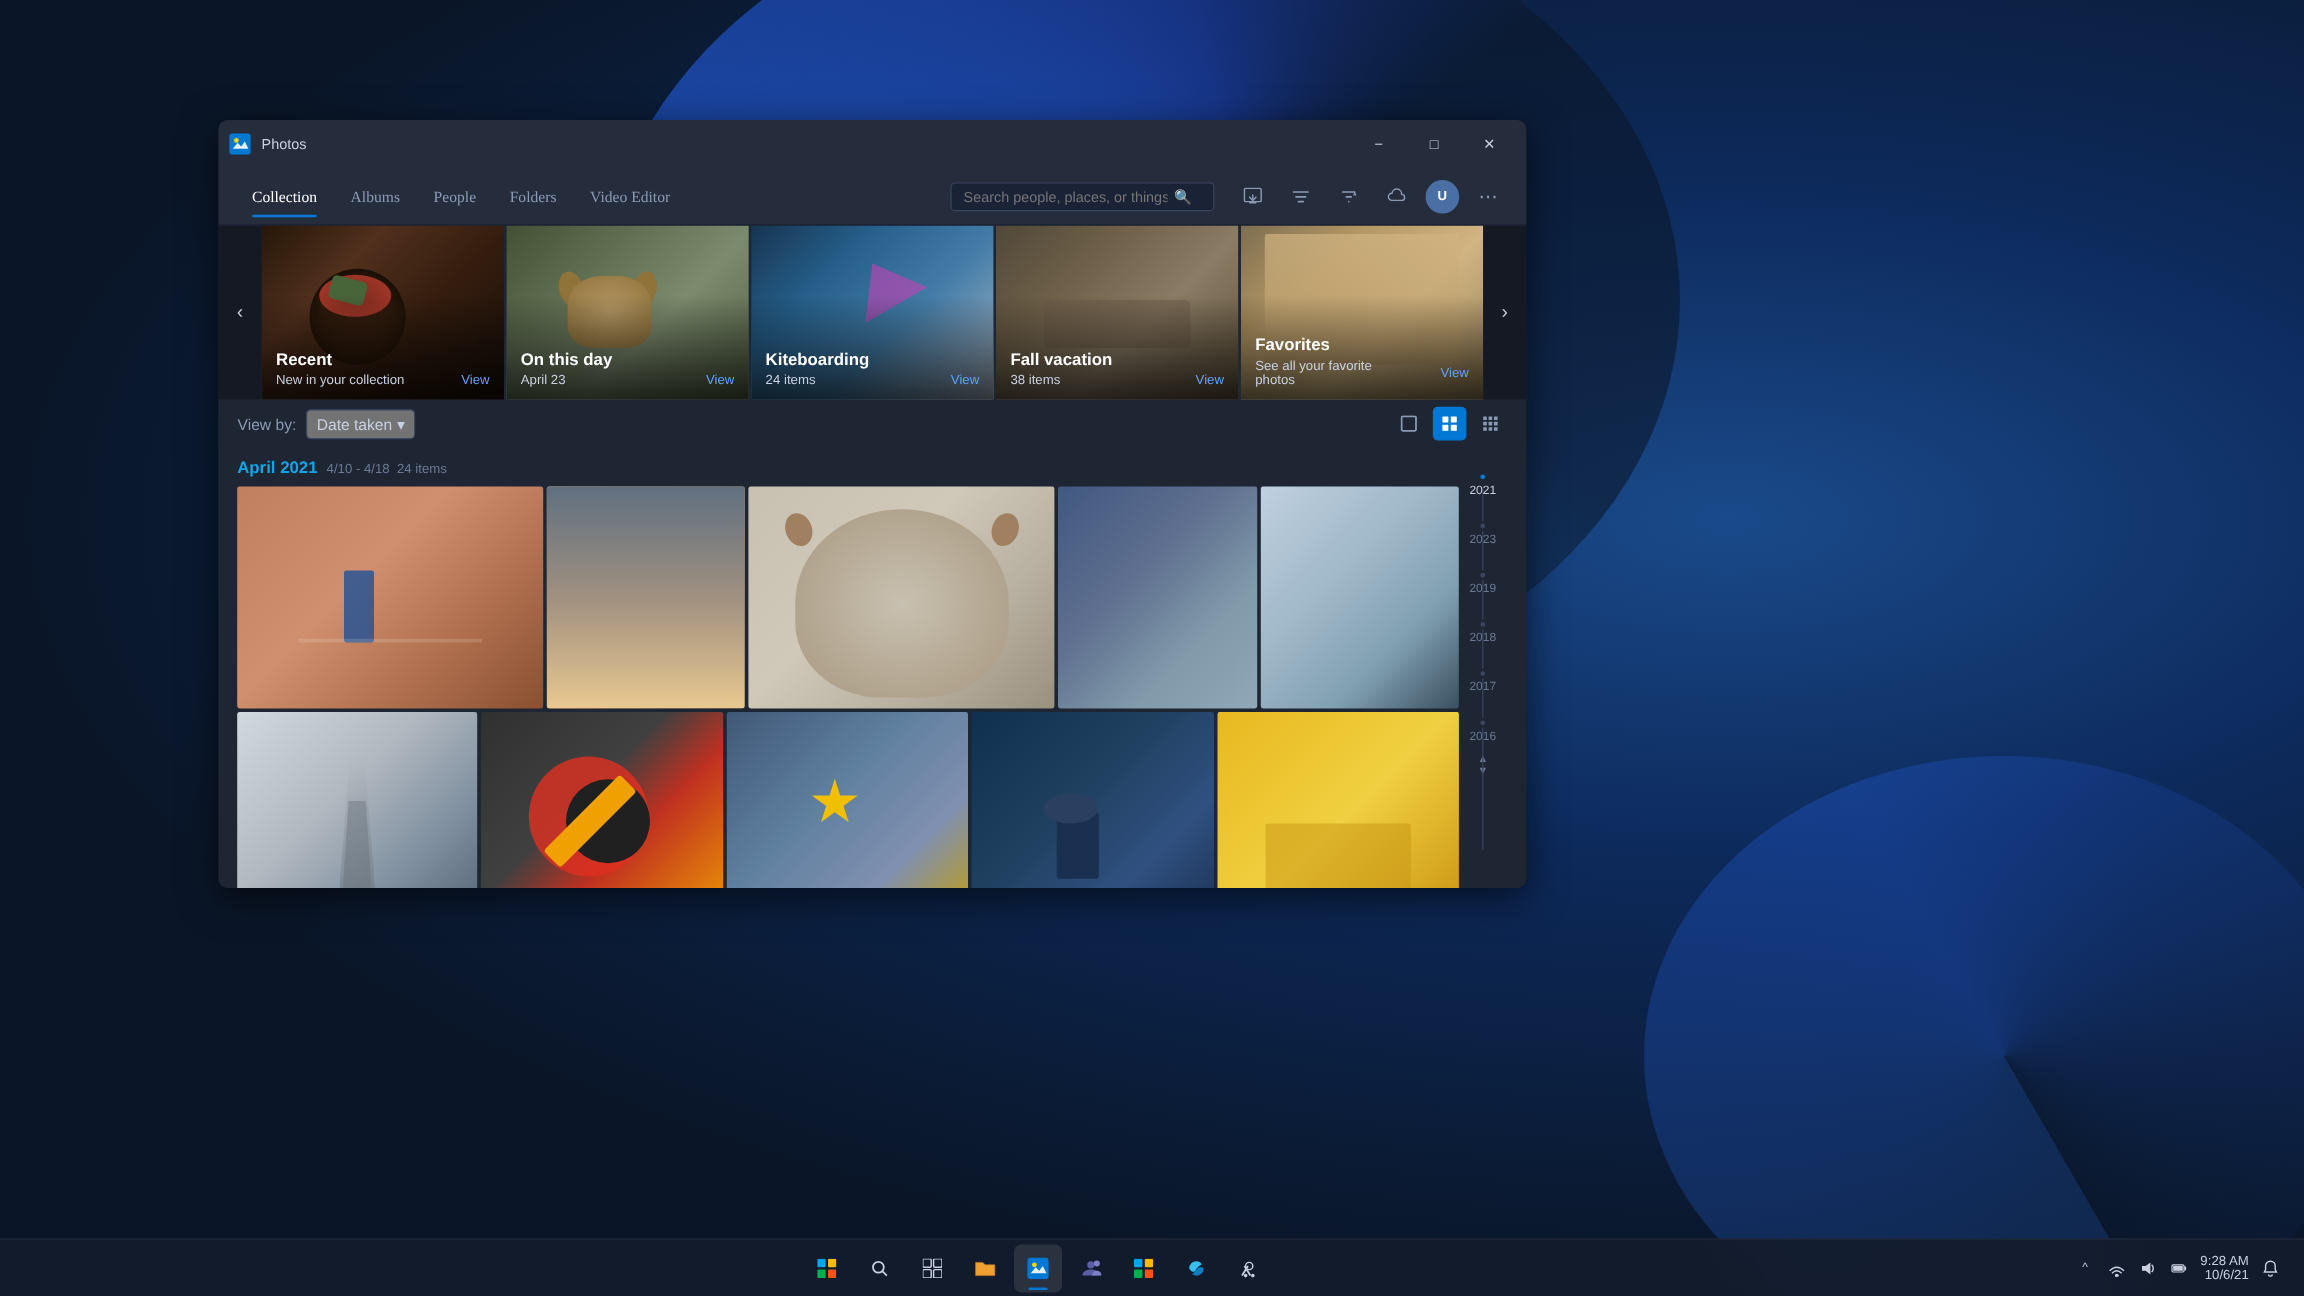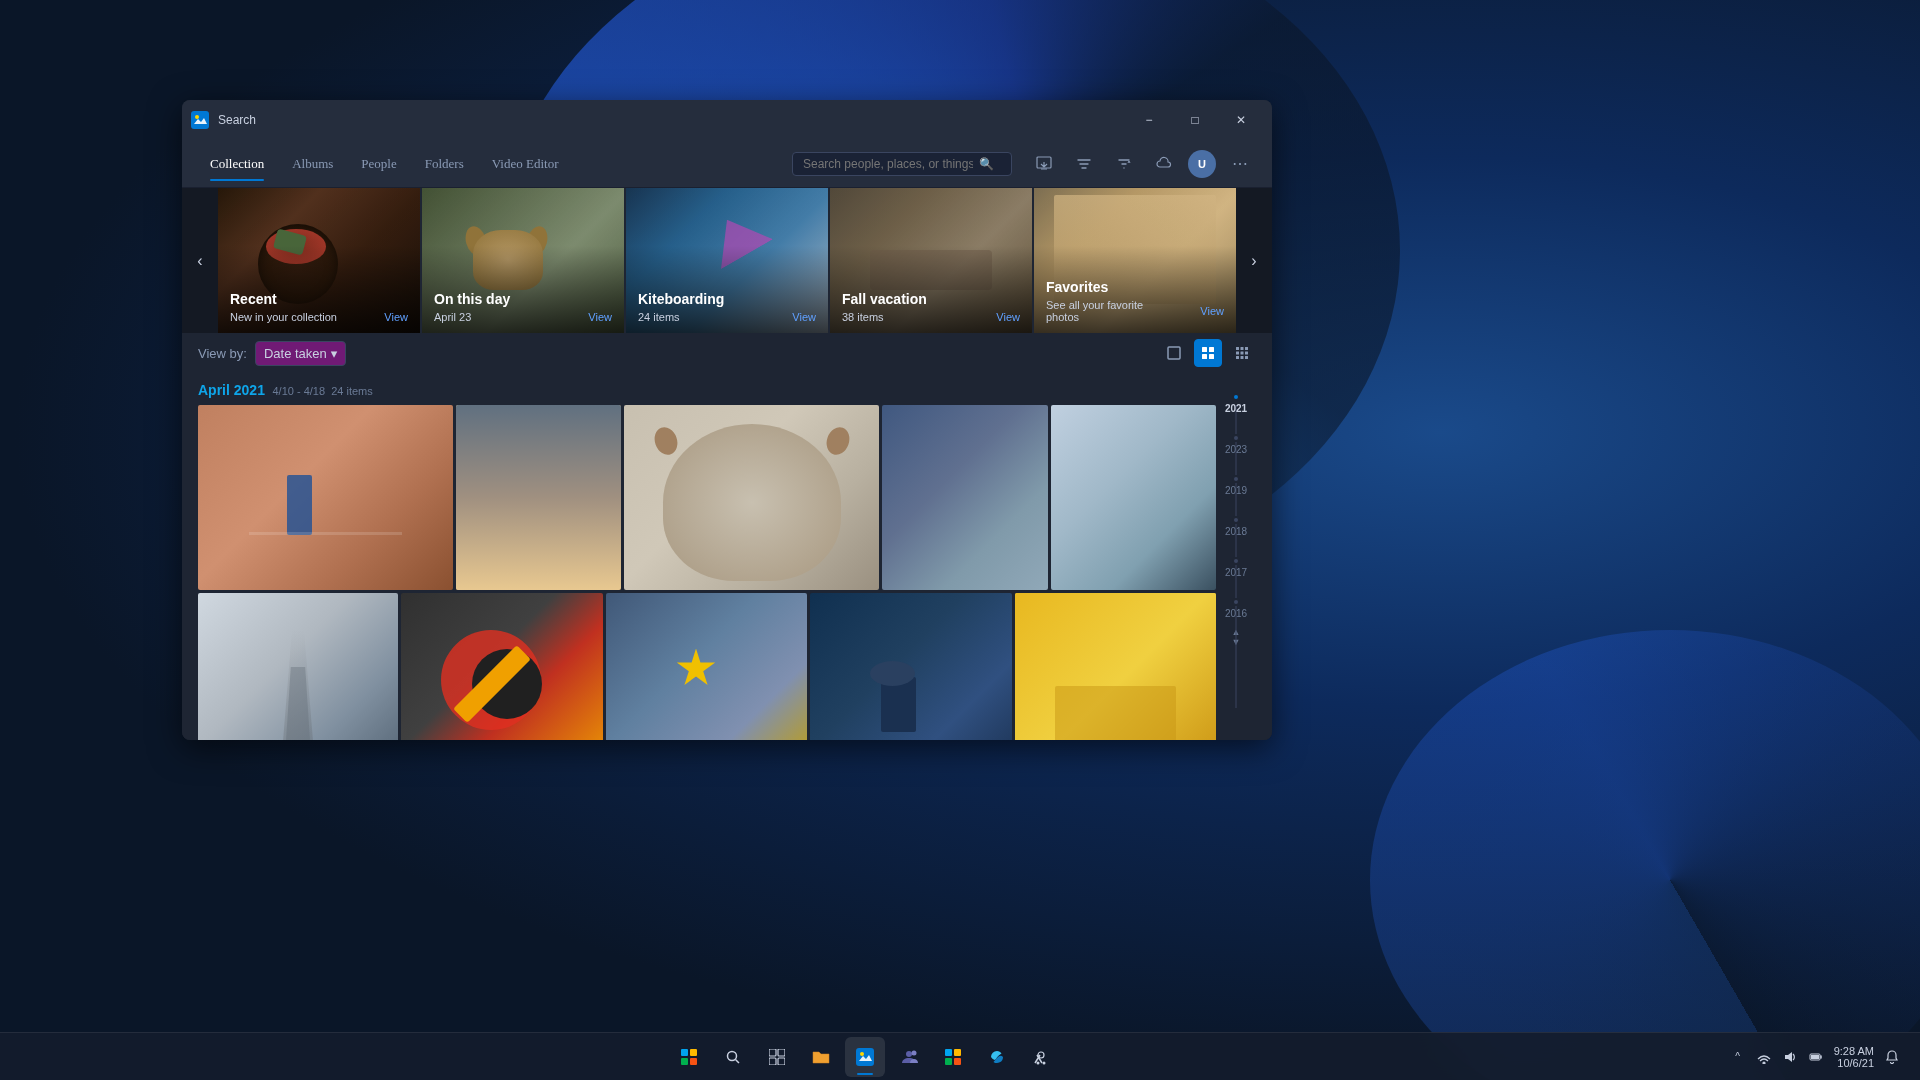--- a/index.html
+++ b/index.html
@@ -346,21 +346,21 @@
       gap: 8px;
     }
     .view-by-label {
       color: #8a9ab5;
       font-size: 13px;
     }
     .view-by-select {
       display: flex;
       align-items: flex-end;
       gap: 4px;
-      background: #701a75;
+      background: #737373;
       border: 1px solid #3a4560;
       border-radius: 4px;
       padding: 4px 8px;
       color: #c8d0e0;
       font-size: 13px;
       cursor: pointer;
     }
     .view-by-right {
       display: flex;
       align-items: center;
@@ -484,21 +484,21 @@
       cursor: pointer;
     }
     .timeline-item {
       display: flex;
       flex-direction: column;
       align-items: center;
       gap: 2px;
       position: relative;
       padding: 4px 0;
     }
-    .timeline-item.active .timeline-label { color: #c8d0e0; font-weight: bold; }
+    .timeline-item.active .timeline-label { color: #c8d0e0; }
     .hide-btn {
       color: #8a9ab5;
       font-size: 11px;
       cursor: pointer;
       display: flex;
       align-items: center;
       gap: 4px;
       padding: 2px 8px;
       align-self: flex-end;
       margin-right: 8px;
@@ -588,21 +588,21 @@
 
   <div class="title-bar">
     <div class="title-bar-left">
       <div class="app-icon">
         <svg viewBox="0 0 18 18" fill="none">
           <rect width="18" height="18" rx="3" fill="#0078d4"></rect>
           <path d="M3 13 L7 8 L10 11 L13 7 L16 13Z" fill="white" opacity="0.9"></path>
           <circle cx="6" cy="6" r="2" fill="#ffd700"></circle>
         </svg>
       </div>
-      <span class="app-title">Search</span>
+      <span class="app-title">Photos</span>
     </div>
     <div class="title-bar-spacer"></div>
     <div class="window-controls">
       <div class="win-btn">−</div>
       <div class="win-btn">□</div>
       <div class="win-btn close">✕</div>
     </div>
   </div>
 
   <div class="nav-bar">

